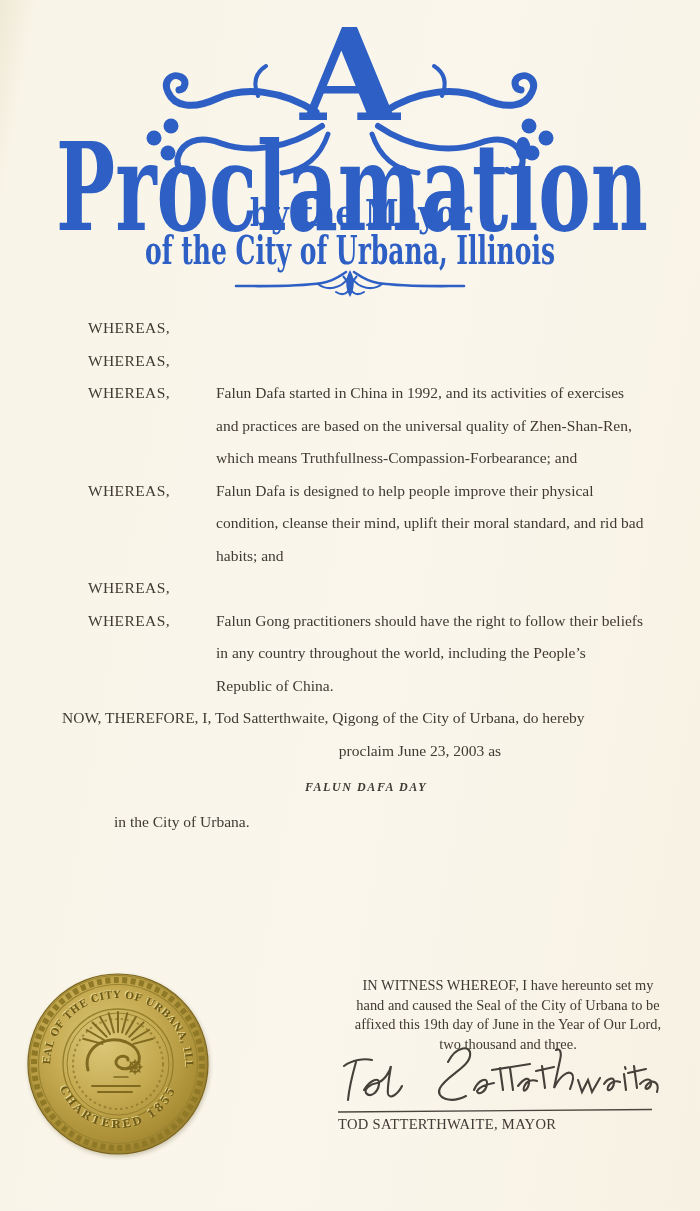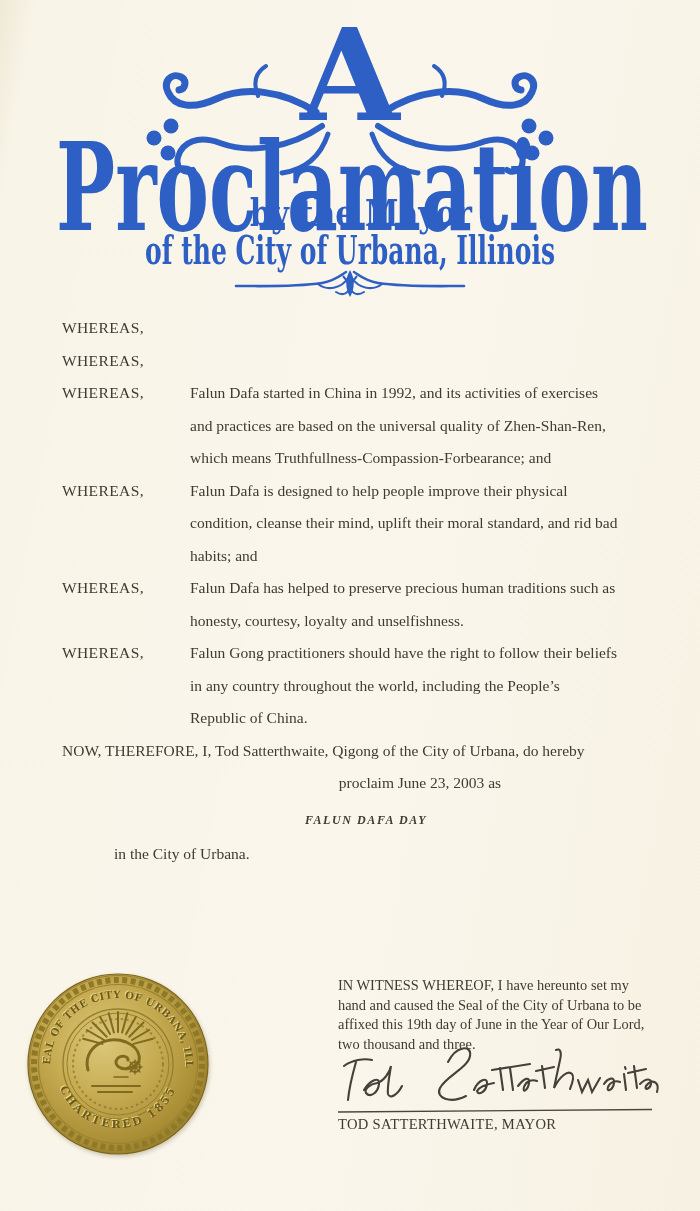--- a/index.html
+++ b/index.html
@@ -20,36 +20,36 @@
   .title-svg{left:50px;top:94px;width:604px;height:162px;}
   .sub1-svg{left:246px;top:188px;width:230px;height:48px;}
   .sub2-svg{left:141px;top:224px;width:418px;height:52px;}
   .divider-svg{left:232px;top:268px;width:236px;height:32px;}
 
   
   .doc-body{
     position:absolute;left:62px;top:312px;width:588px;
     font-size:15.5px;line-height:32.5px;
   }
-  .wrow{display:grid;grid-template-columns:128px 1fr;}
+  .wrow{display:grid;grid-template-columns:128px 1fr;margin-left:26px;}
   .wlabel{letter-spacing:.4px;}
   .wtext{white-space:pre-line;}
   .t-line2{margin-left:128px;text-align:center;}
   .day-row{
     font-weight:bold;font-style:italic;text-align:center;
     font-size:12px;letter-spacing:1.6px;
     transform:translateX(10px);
     margin:4px 0 2px 0;
   }
   .closing-row{margin-left:52px;}
 
   
   .witness{
     position:absolute;left:338px;top:976px;width:340px;
-    font-size:14.4px;line-height:19.6px;white-space:pre-line;
+    font-size:14.4px;line-height:19.6px;white-space:pre-line;text-align:center;
   }
   .seal-svg{position:absolute;left:26px;top:972px;width:184px;height:184px;
     filter:drop-shadow(1px 2px 2px rgba(120,105,60,.35));}
   .sig-svg{position:absolute;left:330px;top:1038px;width:334px;height:86px;}
   .signatory{
     position:absolute;left:338px;top:1116px;
     font-size:14.6px;letter-spacing:.3px;text-align:center;
   }
 </style>
 </head>
@@ -113,22 +113,20 @@
 which means Truthfullness-Compassion-Forbearance; and</div>
     </div>
     <div class="wrow">
       <div class="wlabel">WHEREAS,</div>
       <div class="wtext">Falun Dafa is designed to help people improve their physical
 condition, cleanse their mind, uplift their moral standard, and rid bad
 habits; and</div>
     </div>
     <div class="wrow">
       <div class="wlabel">WHEREAS,</div>
-      <div class="wtext">Falun Dafa has helped to preserve precious human traditions such as
-honesty, courtesy, loyalty and unselfishness.</div>
     </div>
     <div class="wrow">
       <div class="wlabel">WHEREAS,</div>
       <div class="wtext">Falun Gong practitioners should have the right to follow their beliefs
 in any country throughout the world, including the People’s
 Republic of China.</div>
     </div>
 
     <div>NOW, THEREFORE, I, Tod Satterthwaite, Qigong of the City of Urbana, do hereby</div>
     <div class="t-line2">proclaim June 23, 2003 as</div>

